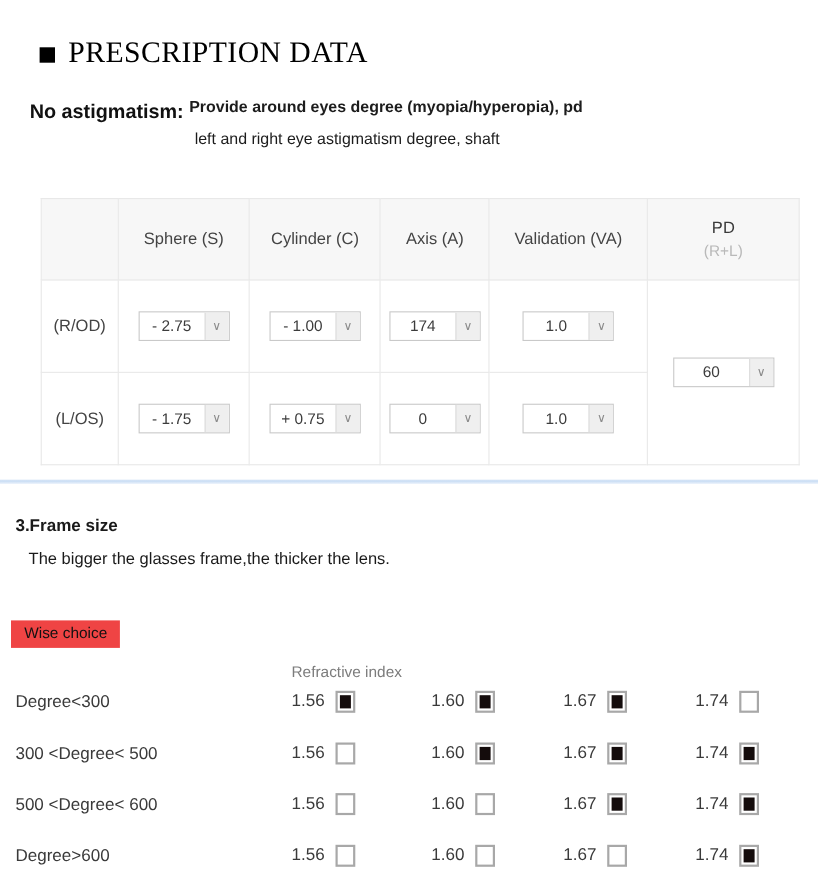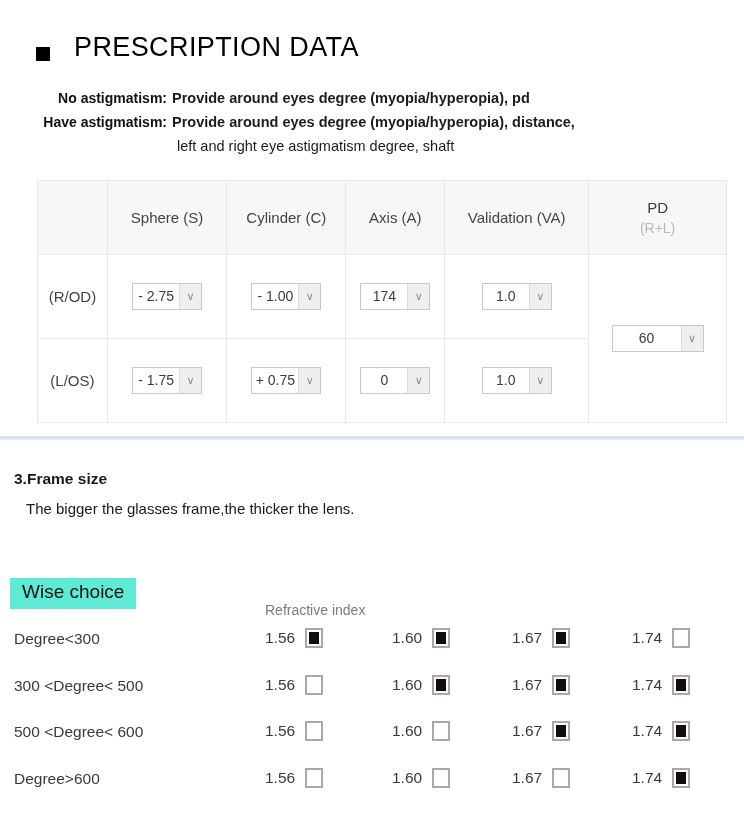--- a/index.html
+++ b/index.html
@@ -9,37 +9,37 @@
     background: #ffffff;
     font-family: "Liberation Sans", sans-serif;
     color: #2b2b2b;
     overflow: hidden;
   }
   .page { position: relative; width: 744px; height: 813px; }
 
   
   .title-row {
     position: absolute; left: 36px; top: 34px;
-    display: flex; align-items: flex-end; gap: 24px;
+    display: flex; align-items: center; gap: 12px; font-family: Liberation Serif, serif;
   }
   .bullet-square {
     width: 14px; height: 14px; background: #000000; display: block;
     margin-top: 4px;
   }
   .title-text {
     font-size: 27px; letter-spacing: 0.4px; color: #000000;
     font-weight: 400; line-height: 1;
   }
 
   
   .desc { position: absolute; left: 0; top: 88px; width: 744px; }
   .desc-line { display: flex; align-items: flex-start; margin-bottom: 3px; }
   .desc-label {
     width: 172px; text-align: right; font-weight: bold;
-    font-size: 14px; color: #111; padding-right: 5px; flex: none;
+    font-size: 18px; color: #111; padding-right: 5px; flex: none;
     line-height: 1.45;
   }
   .desc-value {
     font-size: 14.5px; color: #1c1c1c; line-height: 1.45; font-weight: bold;
   }
   .desc-cont { margin-left: 177px; font-size: 14.5px; line-height: 1.45; color: #1c1c1c; }
 
   
   .rx-table {
     position: absolute; left: 37px; top: 180px;
@@ -65,21 +65,21 @@
   .col-s  { width: 116px; }
   .col-c  { width: 116px; }
   .col-a  { width: 96px; }
   .col-va { width: 140px; }
   .col-pd { width: 134px; }
 
   
   .sel {
     display: inline-flex; align-items: stretch;
     border: 1px solid #c9c9c9; background: #ffffff;
-    height: 27px; width: 70px; overflow: hidden;
+    height: 27px; width: 83px; overflow: hidden;
   }
   .sel .sel-val {
     flex: 1; display: flex; align-items: center; justify-content: center;
     font-size: 14px; color: #3c3c3c; padding-bottom: 1px;
   }
   .sel .sel-arrow {
     width: 22px; background: #efefef; border-left: 1px solid #dcdcdc;
     display: flex; align-items: center; justify-content: center;
     color: #8a8a8a; font-size: 11px;
   }
@@ -96,23 +96,23 @@
     position: absolute; left: 14px; top: 470px;
     font-size: 15.5px; font-weight: bold; color: #1a1a1a;
   }
   .frame-sub {
     position: absolute; left: 26px; top: 500px;
     font-size: 15px; color: #1a1a1a;
   }
 
   
   .wise {
-    position: absolute; left: 10px; top: 578px;
-    background: #5eead4; color: #111;
-    font-size: 19px; padding: 4px 12px 6px 12px;
+    position: absolute; left: 10px; top: 564px;
+    background: #ef4444; color: #111;
+    font-size: 14px; padding: 4px 12px 6px 12px;
     line-height: 1.1;
   }
 
   
   .ri-label {
     position: absolute; left: 265px; top: 602px;
     font-size: 14px; color: #7c7c7c;
   }
   .ri-rows { position: absolute; left: 0; top: 628px; width: 744px; }
   .ri-row {
@@ -143,24 +143,20 @@
 
   <div class="title-row">
     <span class="bullet-square"></span>
     <span class="title-text">PRESCRIPTION DATA</span>
   </div>
 
   <div class="desc">
     <div class="desc-line">
       <span class="desc-label">No astigmatism:</span>
       <span class="desc-value">Provide around eyes degree (myopia/hyperopia), pd</span>
-    </div>
-    <div class="desc-line">
-      <span class="desc-label">Have astigmatism:</span>
-      <span class="desc-value">Provide around eyes degree (myopia/hyperopia), distance,</span>
     </div>
     <div class="desc-cont">left and right eye astigmatism degree, shaft</div>
   </div>
 
   <table class="rx-table">
     <thead>
       <tr>
         <th class="corner"></th>
         <th class="col-s">Sphere (S)</th>
         <th class="col-c">Cylinder (C)</th>

